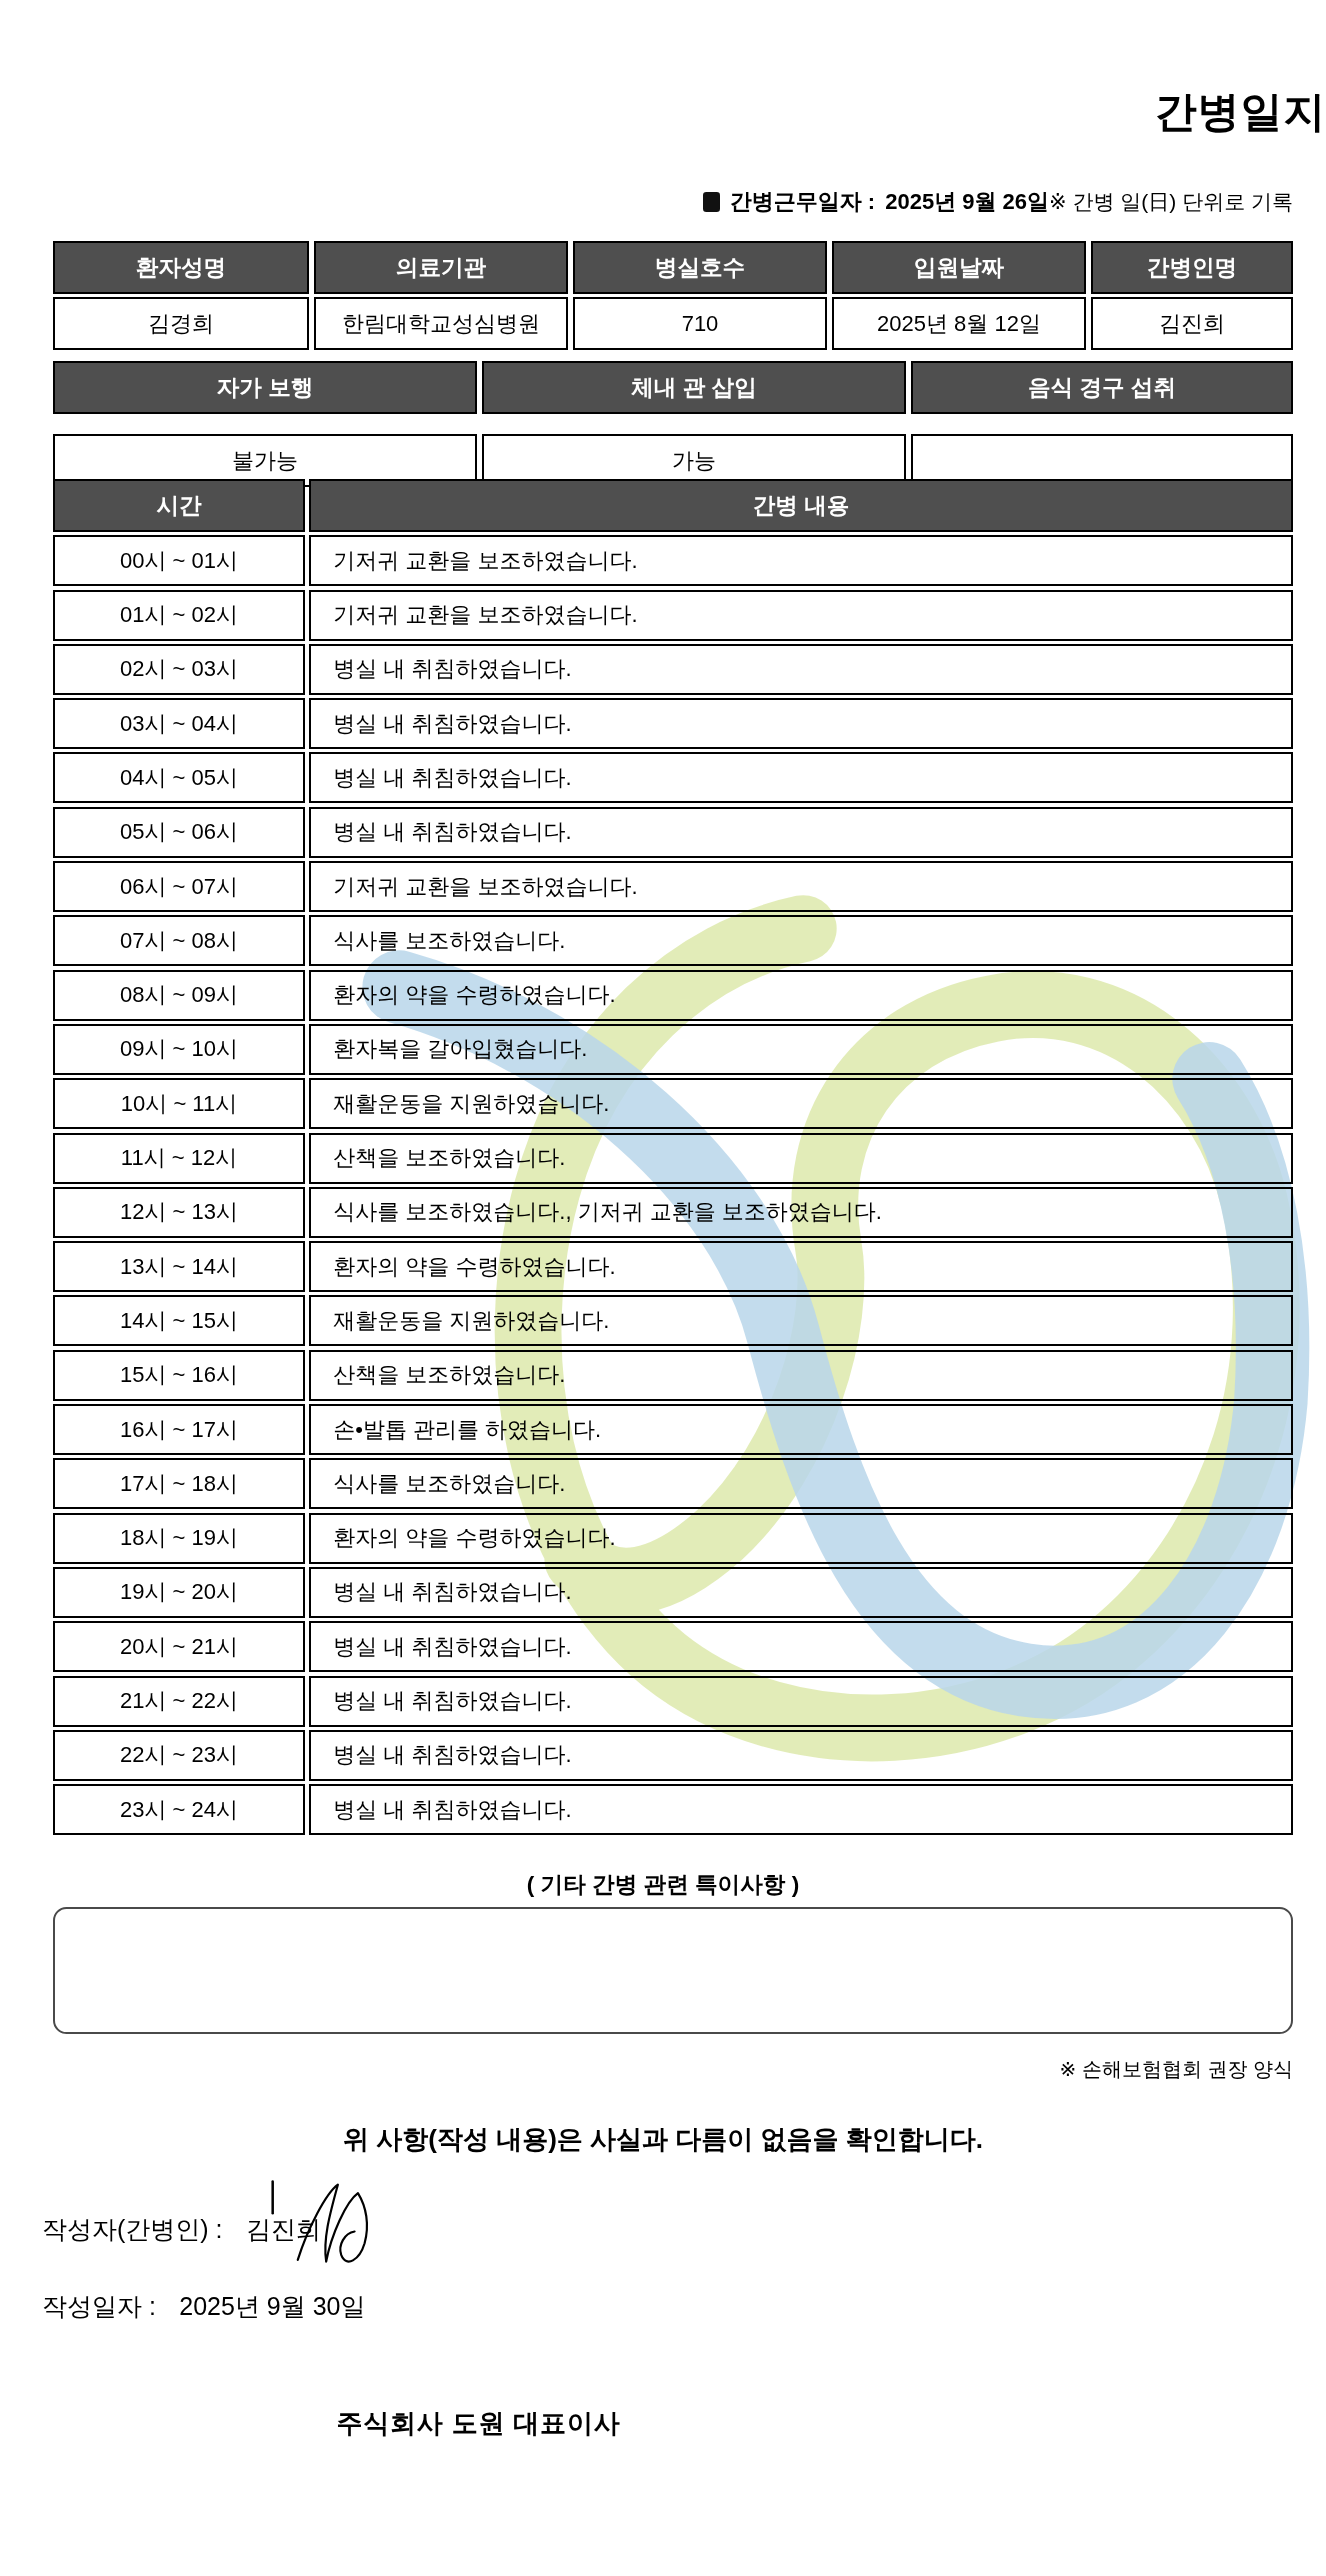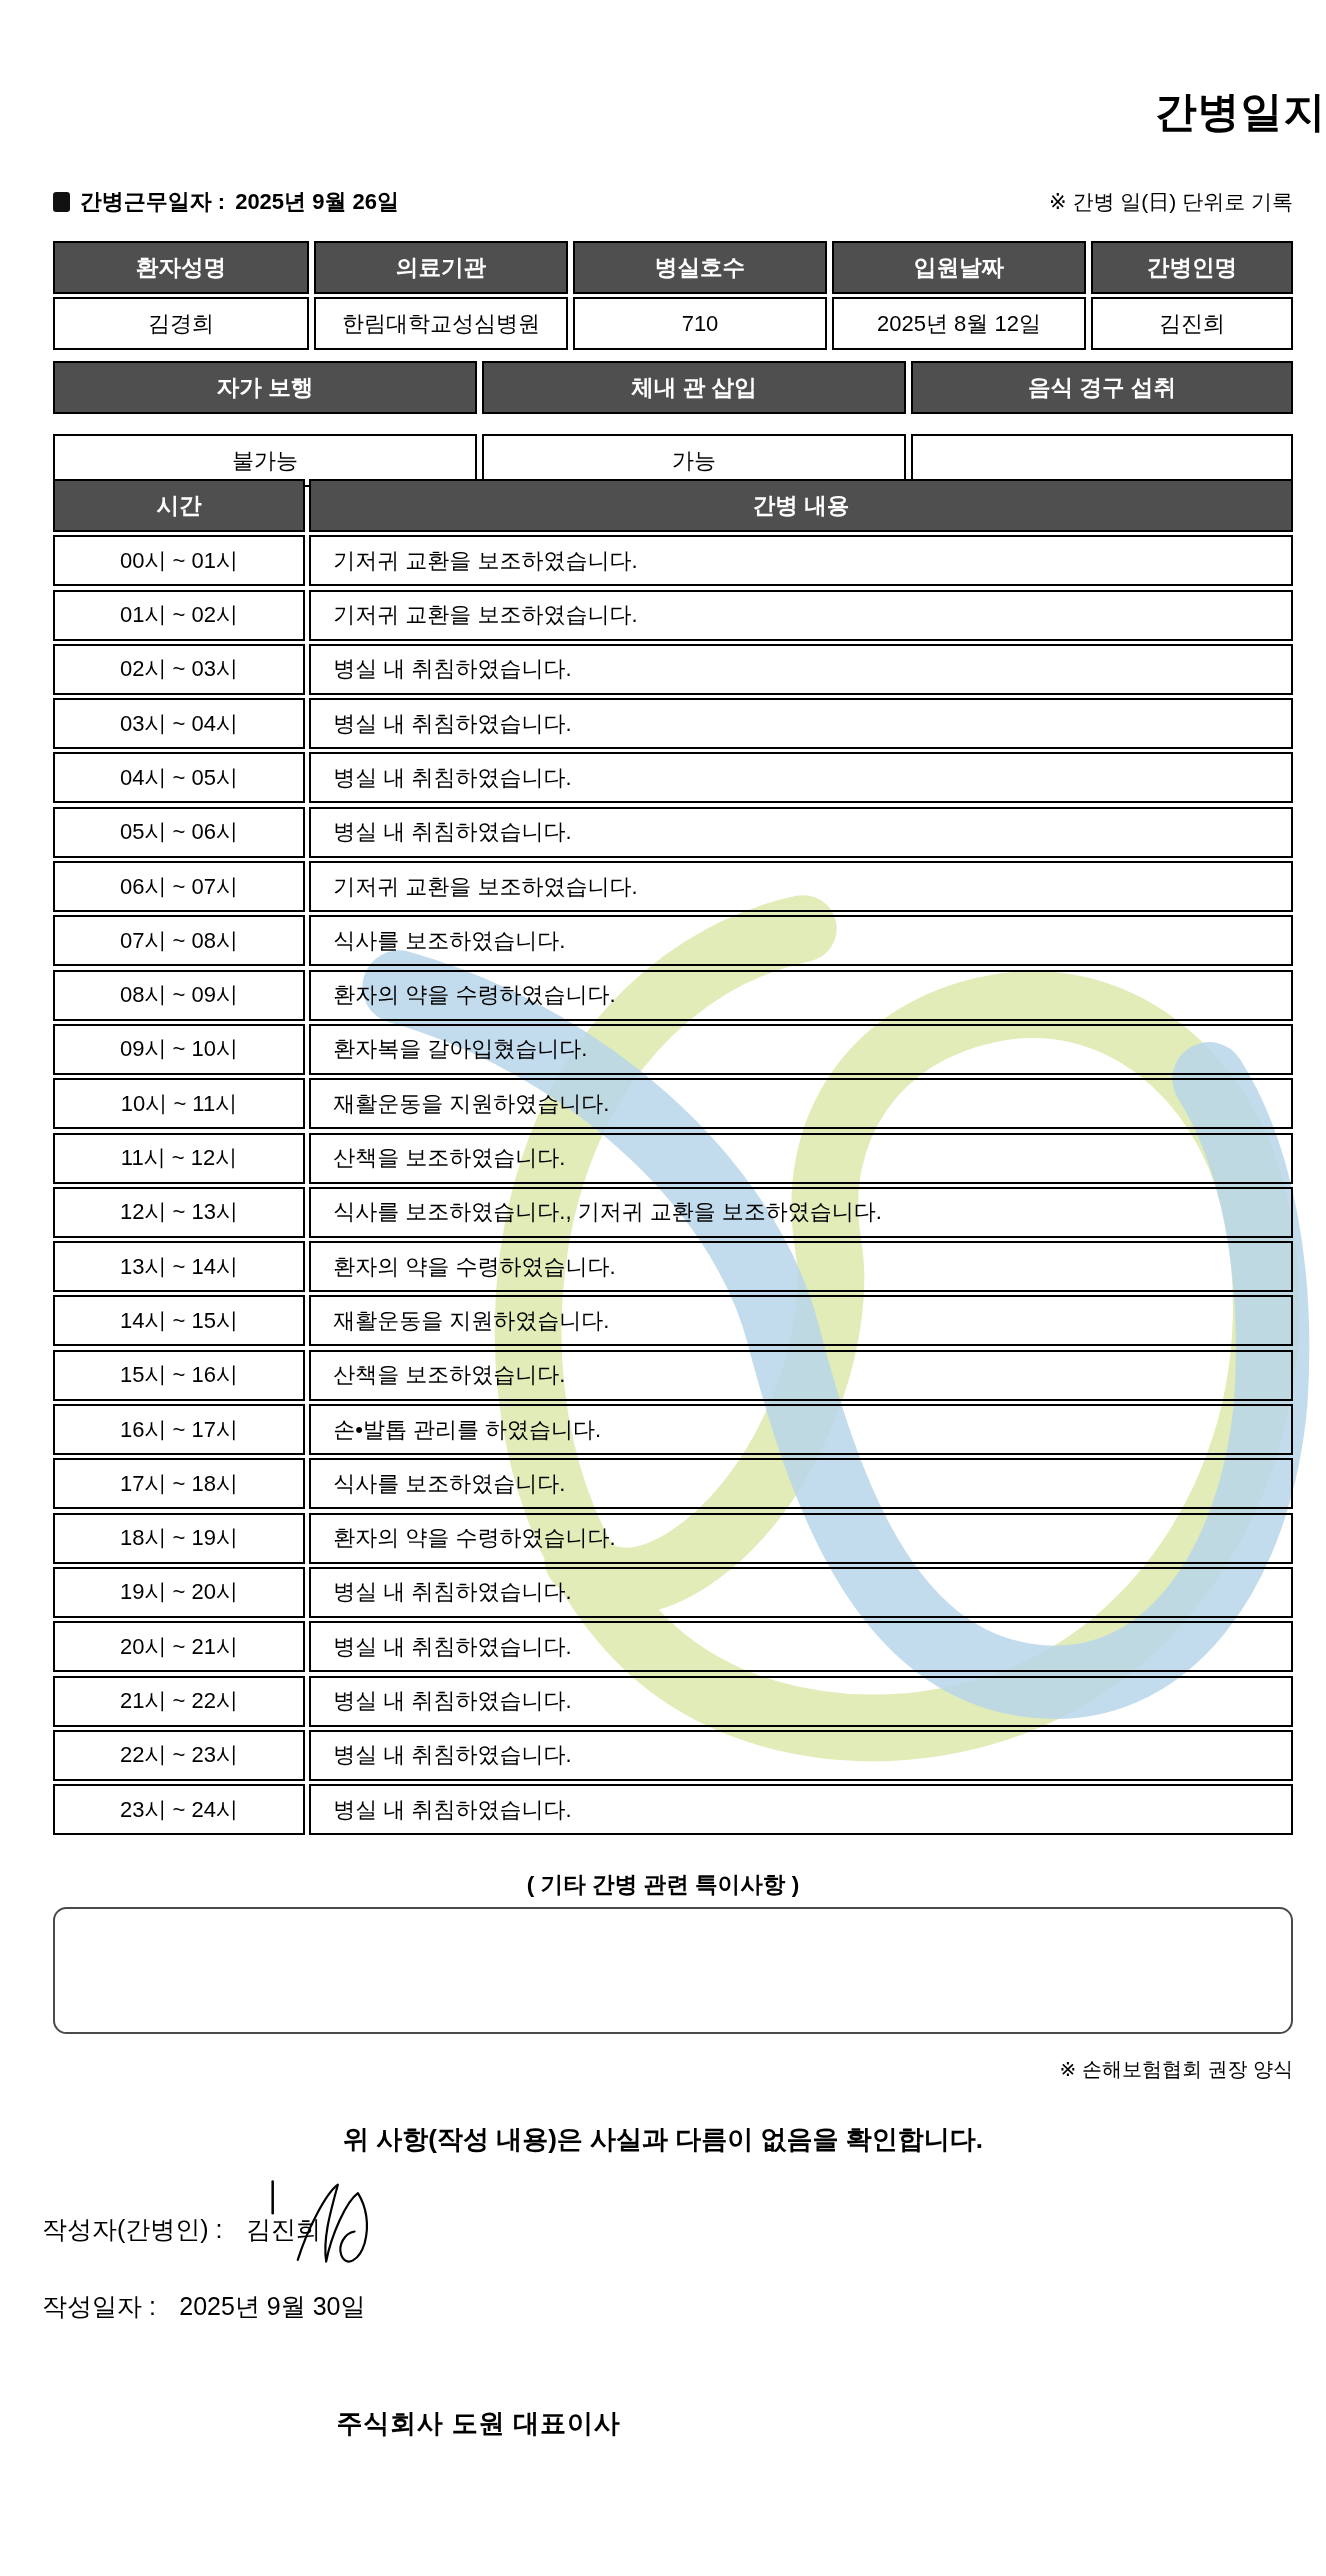--- a/index.html
+++ b/index.html
@@ -7,21 +7,21 @@
     position:relative;width:1326px;height:2576px;background:#ffffff;
     font-family:"Liberation Sans","DejaVu Sans",sans-serif;color:#000;overflow:hidden;
   }
   .wm{position:absolute;inset:0;z-index:0;pointer-events:none;}
   .layer{position:absolute;inset:0;z-index:1;}
 
   .title{position:absolute;top:84px;left:0;width:100%;text-align:right;
     font-size:42px;font-weight:800;letter-spacing:0.8px;}
 
   .meta{position:absolute;top:187px;left:53px;right:33px;display:flex;
-    justify-content:space-between;align-items:center;font-size:22px;}
+    justify-content:flex-end;align-items:center;font-size:22px;}
   .meta-left{display:flex;align-items:center;gap:10px;font-weight:600;}
   .bullet{display:inline-block;width:16.7px;height:20px;background:#111;border-radius:3.3px;}
   .meta-note{font-size:21px;font-weight:400;}
 
   .grid{position:absolute;left:53px;width:1240px;display:grid;box-sizing:border-box;}
   .cell{border:2.5px solid #000;box-sizing:border-box;display:flex;align-items:center;
     justify-content:center;font-size:22px;background:transparent;}
   .hcell{background:#4f4f4f;color:#fff;font-weight:700;font-size:22.6px;}
   .patient-grid{top:241px;grid-template-columns:256px 254px 254px 254px 1fr;
     grid-template-rows:53px 53px;gap:3.3px 5px;}

